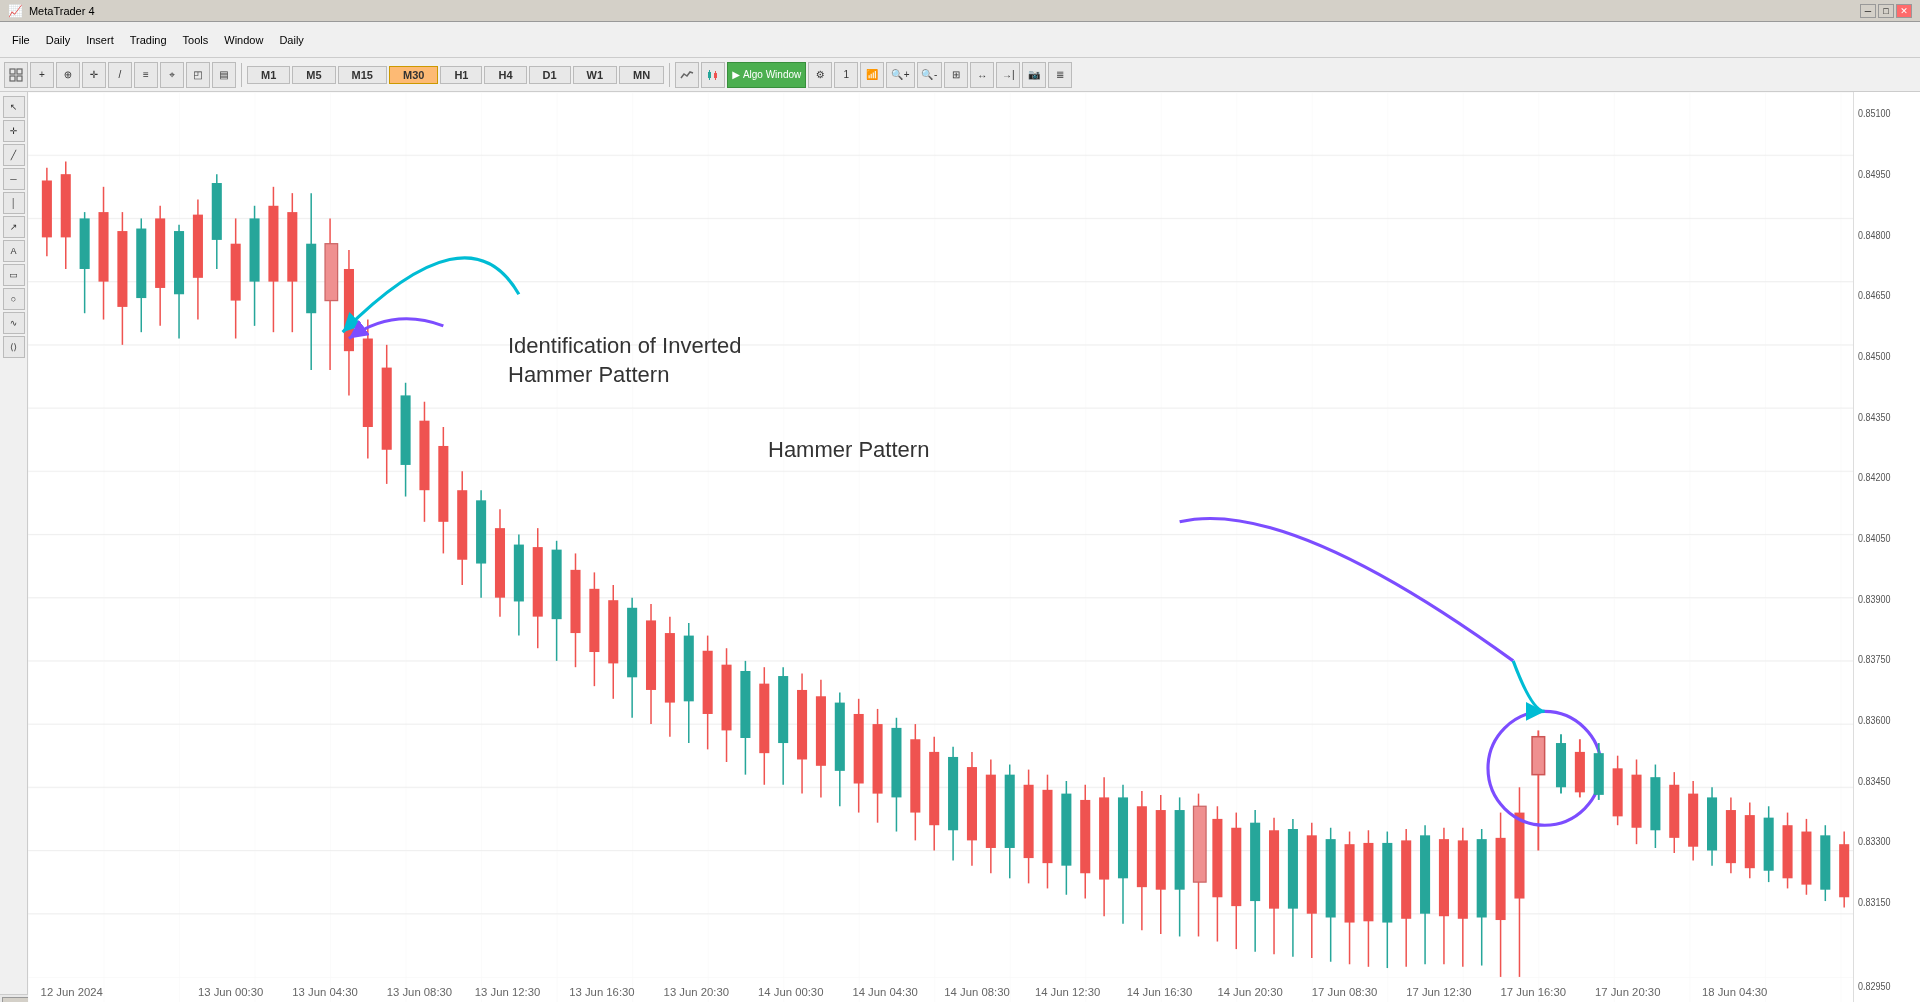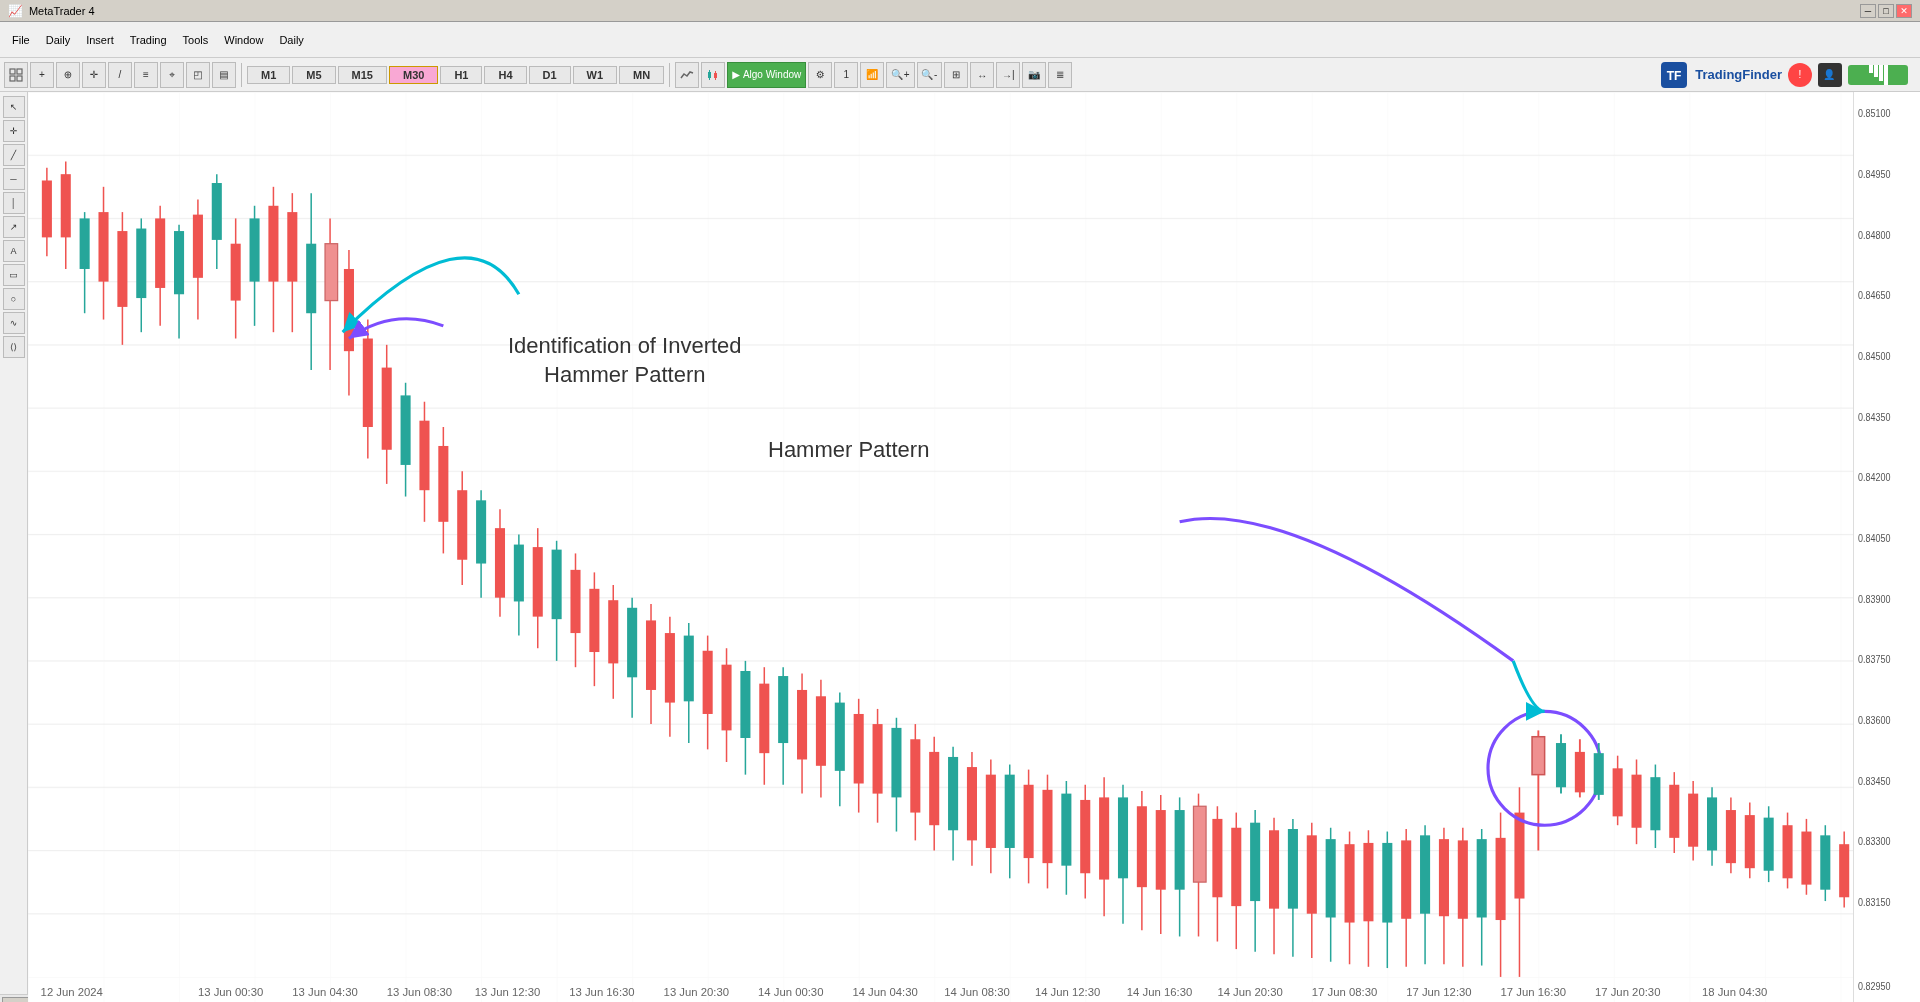--- a/index.html
+++ b/index.html
@@ -42,21 +42,21 @@
     }
     .toolbar-btn {
       height: 26px; min-width: 24px; padding: 0 4px;
       background: #e8e8e8; border: 1px solid #bbb;
       font-size: 10px; cursor: pointer; display: flex; align-items: center; justify-content: center;
       color: #333;
     }
     .toolbar-btn.green { background: #4caf50; color: #fff; border-color: #388e3c; }
     .toolbar-separator { width: 1px; height: 24px; background: #bbb; margin: 0 3px; }
     .toolbar-timeframe { font-size: 11px; font-weight: bold; padding: 2px 13px; background: #e8e8e8; border: 1px solid #bbb; cursor: pointer; color: #333; }
-    .toolbar-timeframe.active { background: #f9a8d4; border-color: #cc9900; }
+    .toolbar-timeframe.active { background: #fdba74; border-color: #cc9900; }
 
     
     #main-area {
       display: flex;
       height: calc(100% - 22px - 20px - 34px - 22px - 24px);
     }
 
     
     #left-toolbar {
       width: 28px;
@@ -113,21 +113,20 @@
       height: 100%;
     }
 
     
     .annotation-text {
       position: absolute;
       font-size: 20px;
       font-weight: 500;
       color: #333;
       pointer-events: none;
-      text-align: center;
     }
 
     
     #bottom-tabs {
       height: 24px;
       background: #e8e8e8;
       border-top: 1px solid #ccc;
       display: flex;
       align-items: center;
       padding: 0 2px;
@@ -241,37 +240,20 @@
   <div class="toolbar-btn">1</div>
   <div class="toolbar-btn">📶</div>
   <div class="toolbar-btn">🔍+</div>
   <div class="toolbar-btn">🔍-</div>
   <div class="toolbar-btn">⊞</div>
   <div class="toolbar-btn">↔</div>
   <div class="toolbar-btn">→|</div>
   <div class="toolbar-btn">📷</div>
   <div class="toolbar-btn">≣</div>
 
-  <div style="margin-left:auto; display:flex; align-items:center; gap:6px; padding-right: 8px;">
-    <svg width="30" height="30" viewBox="0 0 30 30">
-      <rect x="2" y="2" width="26" height="26" rx="4" fill="#1a4fa0"></rect>
-      <text x="15" y="20" text-anchor="middle" fill="white" font-size="12" font-weight="bold">TF</text>
-    </svg>
-    <span style="font-size:13px; font-weight:bold; color:#1a4fa0;">TradingFinder</span>
-    <div style="width:24px;height:24px;background:#ff4444;border-radius:50%;display:flex;align-items:center;justify-content:center;color:#fff;font-size:10px;">!</div>
-    <div style="width:24px;height:24px;background:#333;border-radius:3px;display:flex;align-items:center;justify-content:center;color:#fff;font-size:10px;">👤</div>
-    <div style="width:60px;height:20px;background:#4caf50;border-radius:3px;display:flex;align-items:center;justify-content:center;">
-      <div style="display:flex;gap:1px;">
-        <div style="width:4px;height:8px;background:#fff;"></div>
-        <div style="width:4px;height:12px;background:#fff;"></div>
-        <div style="width:4px;height:16px;background:#fff;"></div>
-        <div style="width:4px;height:20px;background:#fff;"></div>
-      </div>
-    </div>
-  </div>
 </div>
 
 <div id="main-area" style="display:flex; height: calc(1002px - 22px - 20px - 34px - 24px);">
 
   <div id="left-toolbar">
     <div class="left-tool-btn">↖</div>
     <div class="left-tool-btn">✛</div>
     <div class="left-tool-btn">╱</div>
     <div class="left-tool-btn">─</div>
     <div class="left-tool-btn">│</div>

